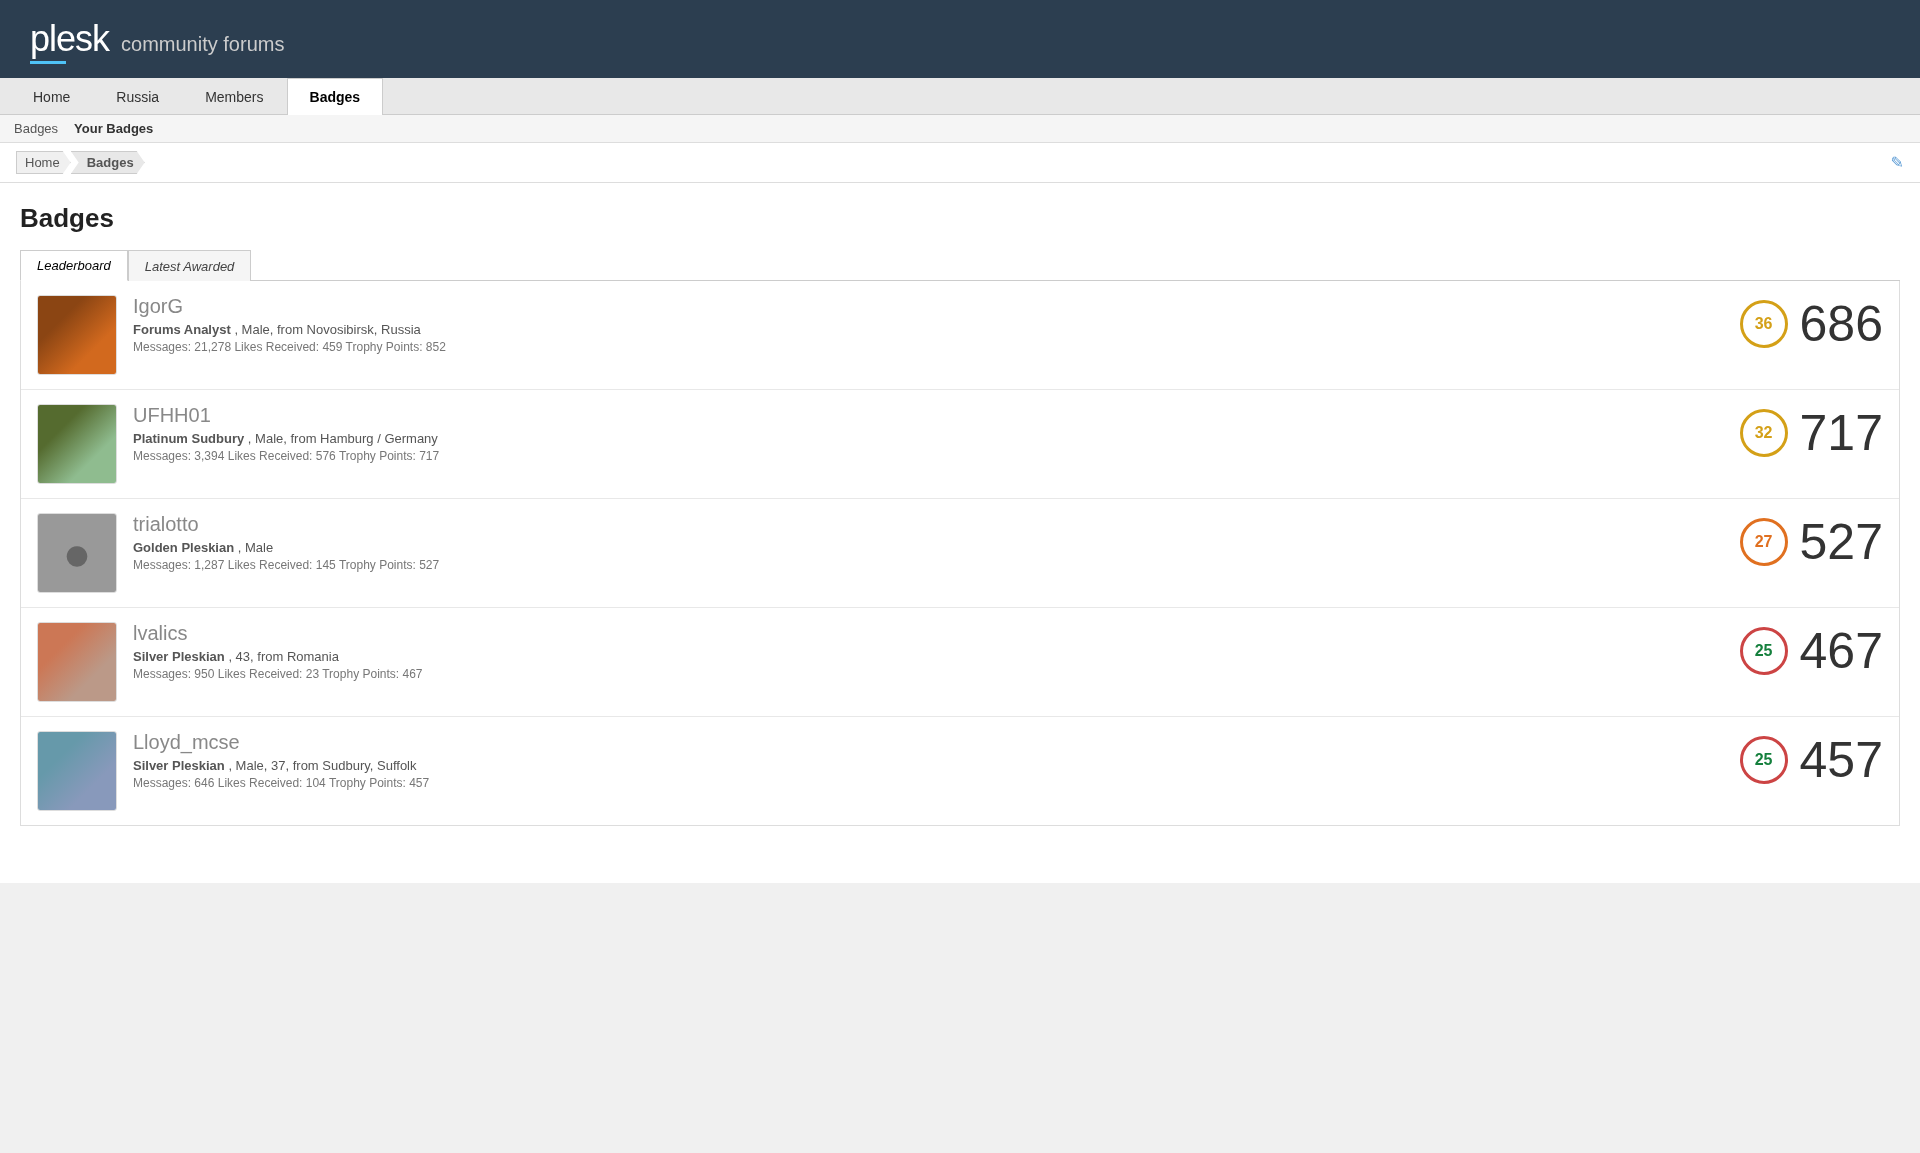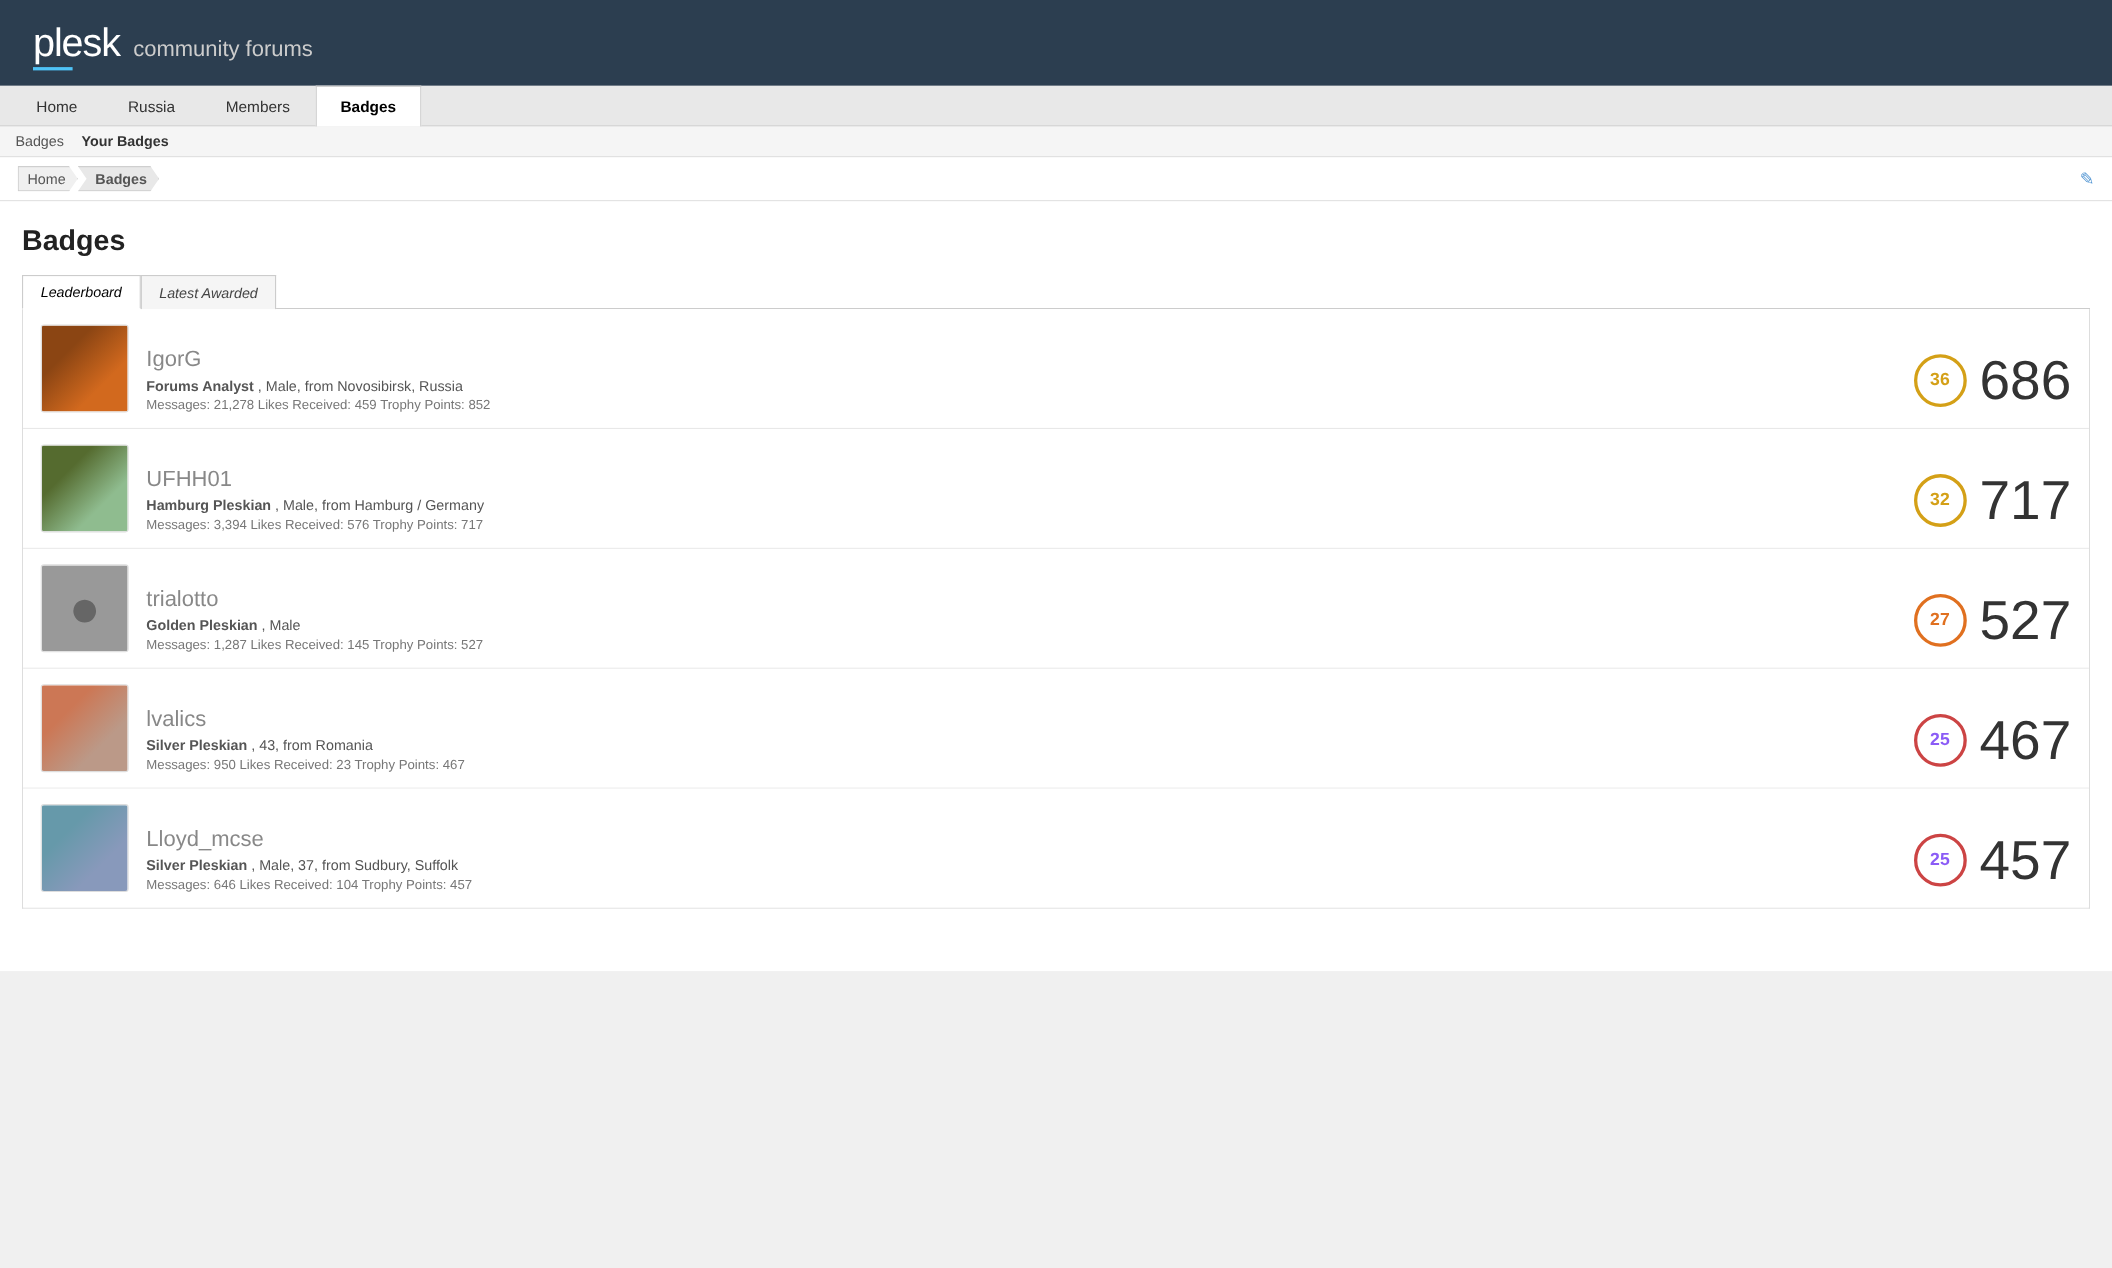--- a/index.html
+++ b/index.html
@@ -171,21 +171,21 @@
       position: relative;
     }
 
     
     .leaderboard-list {
       border: 1px solid #ddd;
       border-top: none;
     }
     .leaderboard-item {
       display: flex;
-      align-items: flex-end;
+      align-items: flex-start;
       padding: 14px 16px;
       border-bottom: 1px solid #e8e8e8;
       background: #fff;
     }
     .leaderboard-item:last-child { border-bottom: none; }
 
     .user-avatar {
       width: 80px;
       height: 80px;
       border: 1px solid #ddd;
@@ -247,21 +247,21 @@
       border-radius: 50%;
       border: 3px solid;
       display: flex;
       align-items: center;
       justify-content: center;
       font-size: 16px;
       font-weight: bold;
     }
     .badge-gold { border-color: #d4a017; color: #d4a017; }
     .badge-orange { border-color: #e07020; color: #e07020; }
-    .badge-red { border-color: #cc4444; color: #8b5cf6; }
+    .badge-red { border-color: #cc4444; color: #15803d; }
 
     .trophy-points {
       font-size: 50px;
       font-weight: 300;
       color: #333;
       min-width: 80px;
       text-align: right;
     }
   </style>
 </head>
@@ -324,21 +324,21 @@
       <div class="trophy-points">686</div>
     </div>
   </div>
       <div class="leaderboard-item">
     <div class="user-avatar">
           <div style="width:100%;height:100%" class="avatar-img-2"></div>
         </div>
     <div class="user-info">
       <div class="user-name">UFHH01</div>
       <div class="user-title-line">
-        <span class="user-title-text">Hamburg Pleskian</span>
+        <span class="user-title-text">Platinum Sudbury</span>
         , Male, from Hamburg / Germany
       </div>
       <div class="user-stats">Messages: 3,394  Likes Received: 576  Trophy Points: 717</div>
     </div>
     <div class="badge-score">
       <div class="badge-circle badge-gold">32</div>
       <div class="trophy-points">717</div>
     </div>
   </div>
       <div class="leaderboard-item">

